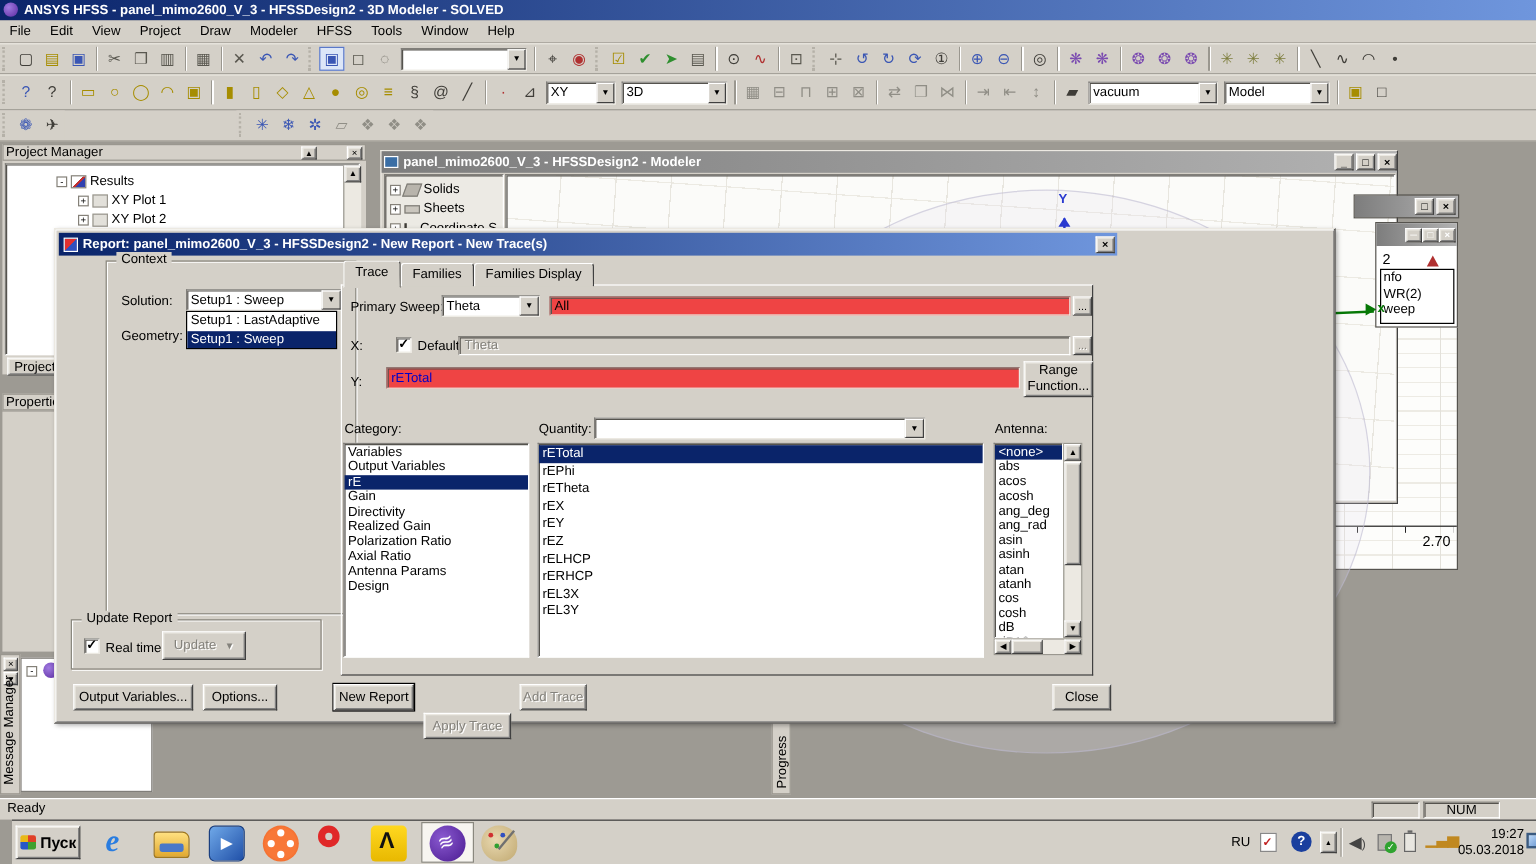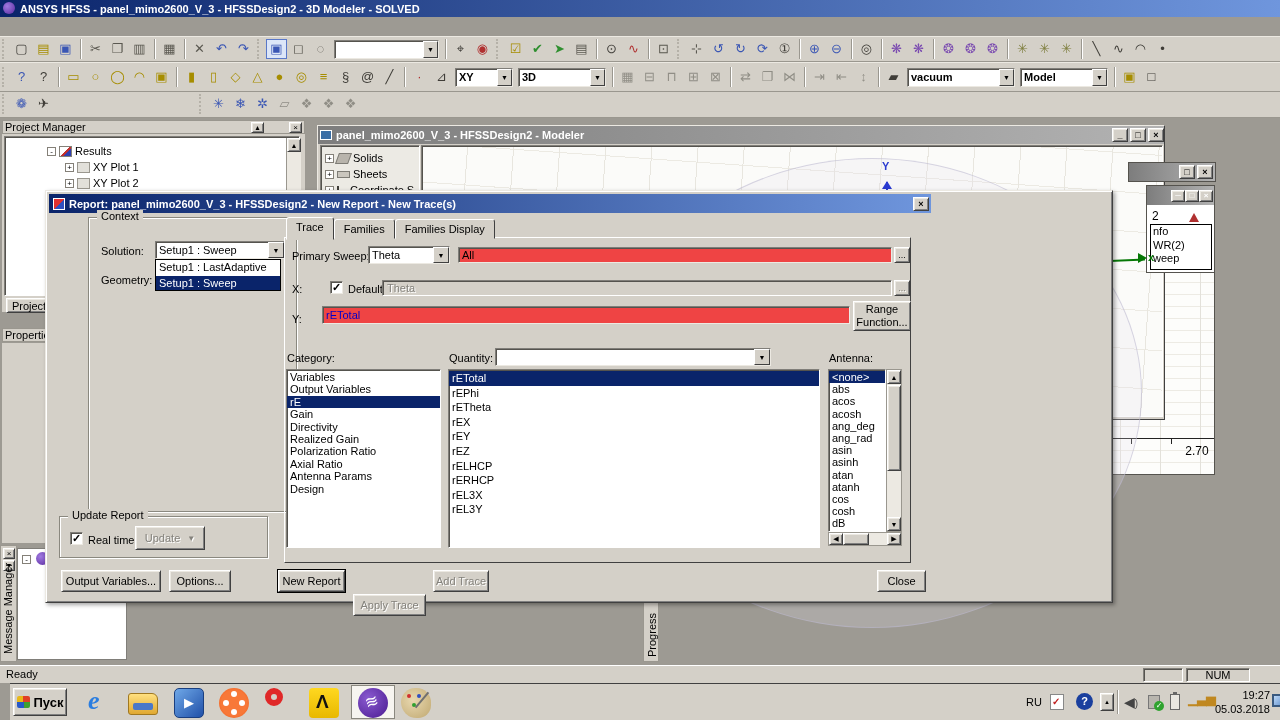--- a/index.html
+++ b/index.html
@@ -32,21 +32,21 @@
   .ticon{width:21px;height:20px;display:flex;align-items:center;justify-content:center;
       font-size:13px;line-height:20px;flex:0 0 auto;}
   .tsep{width:7px;height:20px;flex:0 0 auto;background:linear-gradient(90deg,transparent 3px,#9a978f 3px 4px,#fff 4px 5px,transparent 5px);}
   .thandle{width:6px;height:20px;flex:0 0 auto;border-left:2px dotted #b5b1a8;margin:0 2px;}
   .ic-y{color:#a68d00;} .ic-b{color:#3a56b4;} .ic-g{color:#2f8f2f;} .ic-gray{color:#908e86;}
   .ic-red{color:#b03030;} .ic-purple{color:#7a4ab0;} .ic-olive{color:#7f7f3f;}
   .ic-dark{color:#3f3d38;} .ic-mid{color:#5a5850;}
   .ic-sel{color:#3a56b4;border:1px solid #5a78c8;background:#dce6f8;}
   .tcombo{height:19px;display:inline-flex;flex:0 0 auto;background:#fff;border:1px solid;
       border-color:#807e79 #ece9e2 #ece9e2 #807e79;box-shadow:inset 1px 1px 0 #55534e;margin:0 2px;}
-  .tcombo-t{flex:1;padding:2px 3px 0;overflow:hidden;white-space:nowrap;font-weight:bold;}
+  .tcombo-t{flex:1;padding:2px 3px 0;overflow:hidden;white-space:nowrap;}
   .tcombo-b{width:15px;background:#d4d0c8;border:1px solid;border-color:#fff #404040 #404040 #fff;
       display:flex;align-items:center;justify-content:center;font-size:7px;}
   
   .paneltitle{height:14px;background:#d4d0c8;border:1px solid #9a978f;display:flex;align-items:center;
       padding:0 2px;gap:24px;}
   .paneltitle .sp{flex:1;}
   .mini-btn{width:13px;height:11px;font-size:8px;margin-left:1px;}
   .treebox{background:#fff;}
   .tree-row{display:flex;align-items:center;height:16px;white-space:nowrap;}
   .tree-exp{width:9px;height:9px;border:1px solid #848078;background:#fff;font-size:8px;line-height:7px;
@@ -125,20 +125,32 @@
 <body>
 
 <div id="screen">
 
   <div class="abs titlebar-blue" id="titlebar">
     <span class="abs" style="left:3px;top:2px;width:12px;height:12px;border-radius:50%;
       background:radial-gradient(circle at 35% 35%,#a07ae0,#5a2aa0);"></span>
     <span style="margin-left:17px;">ANSYS HFSS - panel_mimo2600_V_3 - HFSSDesign2 - 3D Modeler - SOLVED</span>
   </div>
 
+  <div class="abs" id="menubar">
+      <div class="menu-item">File</div>
+      <div class="menu-item">Edit</div>
+      <div class="menu-item">View</div>
+      <div class="menu-item">Project</div>
+      <div class="menu-item">Draw</div>
+      <div class="menu-item">Modeler</div>
+      <div class="menu-item">HFSS</div>
+      <div class="menu-item">Tools</div>
+      <div class="menu-item">Window</div>
+      <div class="menu-item">Help</div>
+    </div>
 
   <div class="abs tbrow" id="tb1">
       <span class="thandle"></span>
       <span class="ticon ic-dark">▢</span>
       <span class="ticon ic-y">▤</span>
       <span class="ticon ic-b">▣</span>
       <span class="tsep"></span>
       <span class="ticon ic-mid">✂</span>
       <span class="ticon ic-mid">❐</span>
       <span class="ticon ic-mid">▥</span>

